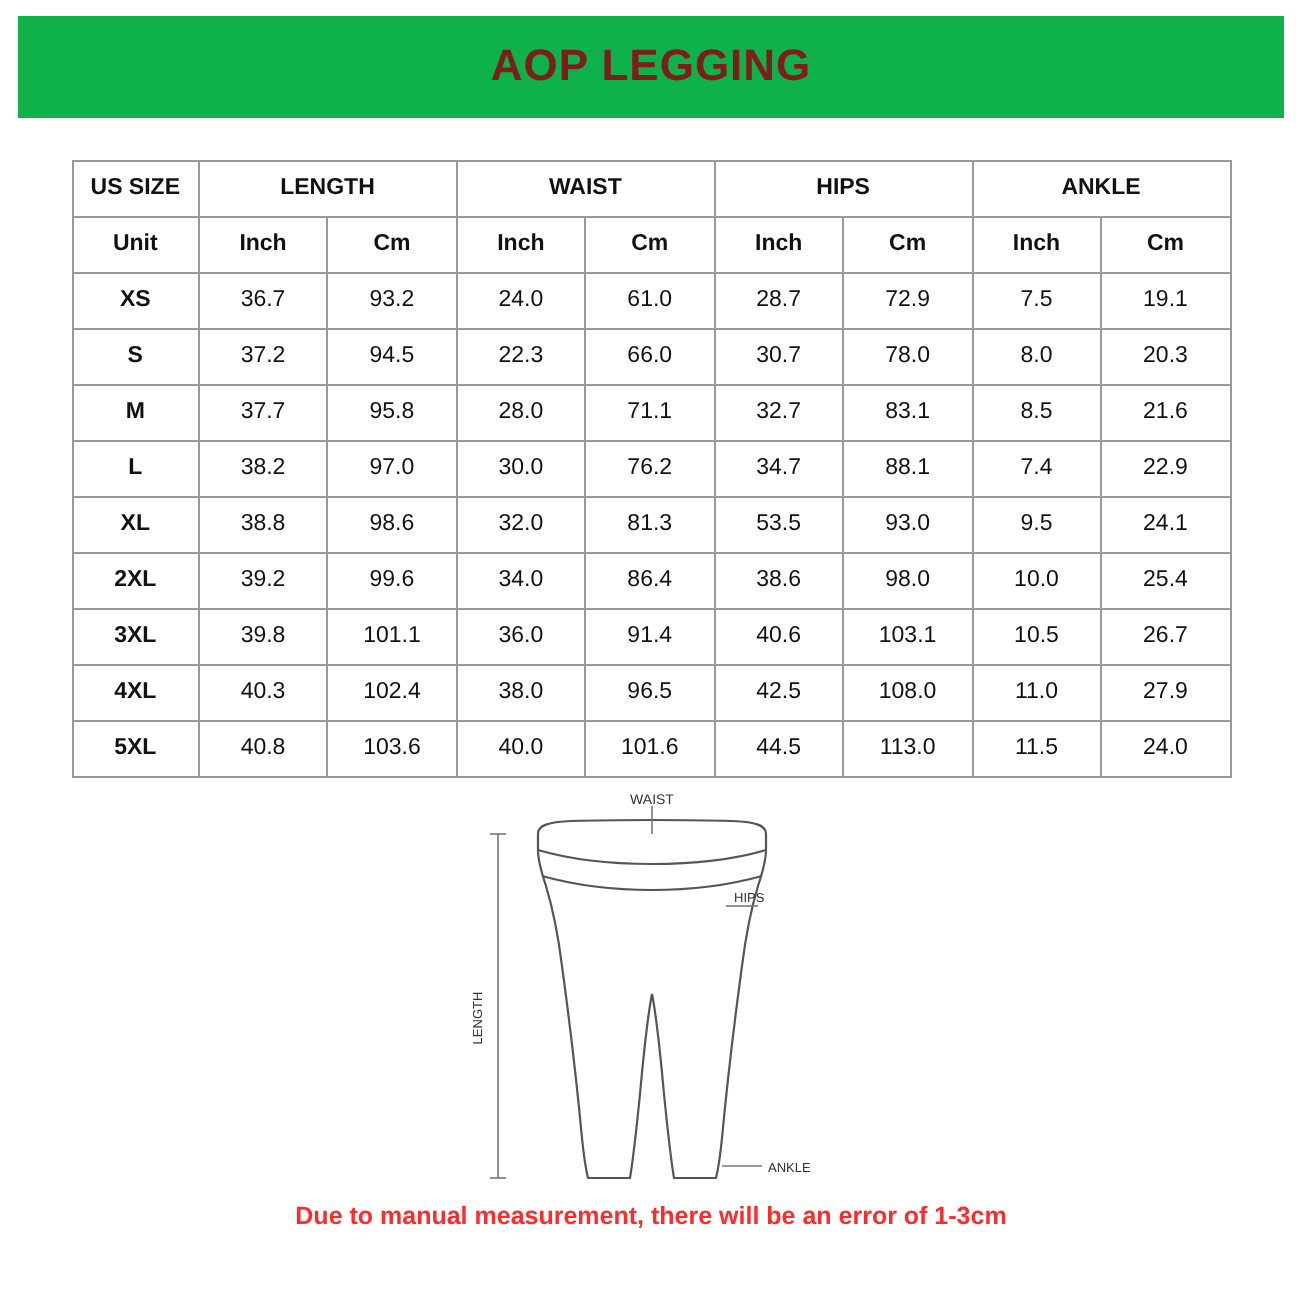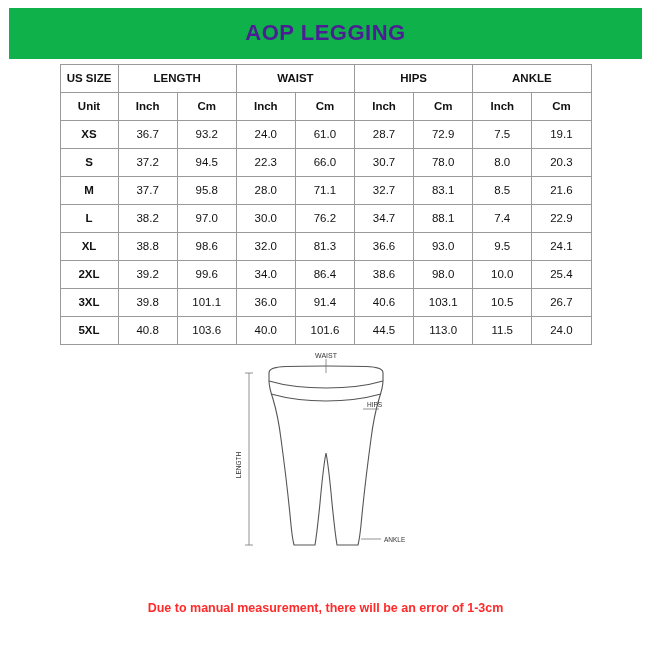--- a/index.html
+++ b/index.html
@@ -16,32 +16,32 @@
   .page {
     position: relative;
     width: 651px;
     height: 651px;
     box-sizing: border-box;
     padding: 8px 8px 0 8px;
     background: #ffffff;
   }
   .title-bar {
     background: #0fb14a;
-    color: #4c1d95;
+    color: #7f1d1d;
     text-align: center;
     font-size: 22px;
     font-weight: bold;
     letter-spacing: 0.5px;
     padding: 12px 0 13px 0;
     margin: 0 1px;
   }
   table.size-table {
     border-collapse: collapse;
-    width: 532px;
-    margin: 5px auto 0 auto;
+    width: 580px;
+    margin: 21px auto 0 auto;
     table-layout: fixed;
     padding-left: 46px;
   }
   table.size-table th,
   table.size-table td {
     border: 1px solid #9a9a9a;
     text-align: center;
     font-size: 11.5px;
     color: #111111;
     height: 27px;
@@ -165,21 +165,21 @@
         <td>88.1</td>
         <td>7.4</td>
         <td>22.9</td>
       </tr>
       <tr>
         <td class="rowhead">XL</td>
         <td>38.8</td>
         <td>98.6</td>
         <td>32.0</td>
         <td>81.3</td>
-        <td>36.6</td>
+        <td>53.5</td>
         <td>93.0</td>
         <td>9.5</td>
         <td>24.1</td>
       </tr>
       <tr>
         <td class="rowhead">2XL</td>
         <td>39.2</td>
         <td>99.6</td>
         <td>34.0</td>
         <td>86.4</td>
@@ -191,20 +191,31 @@
       <tr>
         <td class="rowhead">3XL</td>
         <td>39.8</td>
         <td>101.1</td>
         <td>36.0</td>
         <td>91.4</td>
         <td>40.6</td>
         <td>103.1</td>
         <td>10.5</td>
         <td>26.7</td>
+      </tr>
+      <tr>
+        <td class="rowhead">4XL</td>
+        <td>40.3</td>
+        <td>102.4</td>
+        <td>38.0</td>
+        <td>96.5</td>
+        <td>42.5</td>
+        <td>108.0</td>
+        <td>11.0</td>
+        <td>27.9</td>
       </tr>
       <tr>
         <td class="rowhead">5XL</td>
         <td>40.8</td>
         <td>103.6</td>
         <td>40.0</td>
         <td>101.6</td>
         <td>44.5</td>
         <td>113.0</td>
         <td>11.5</td>

